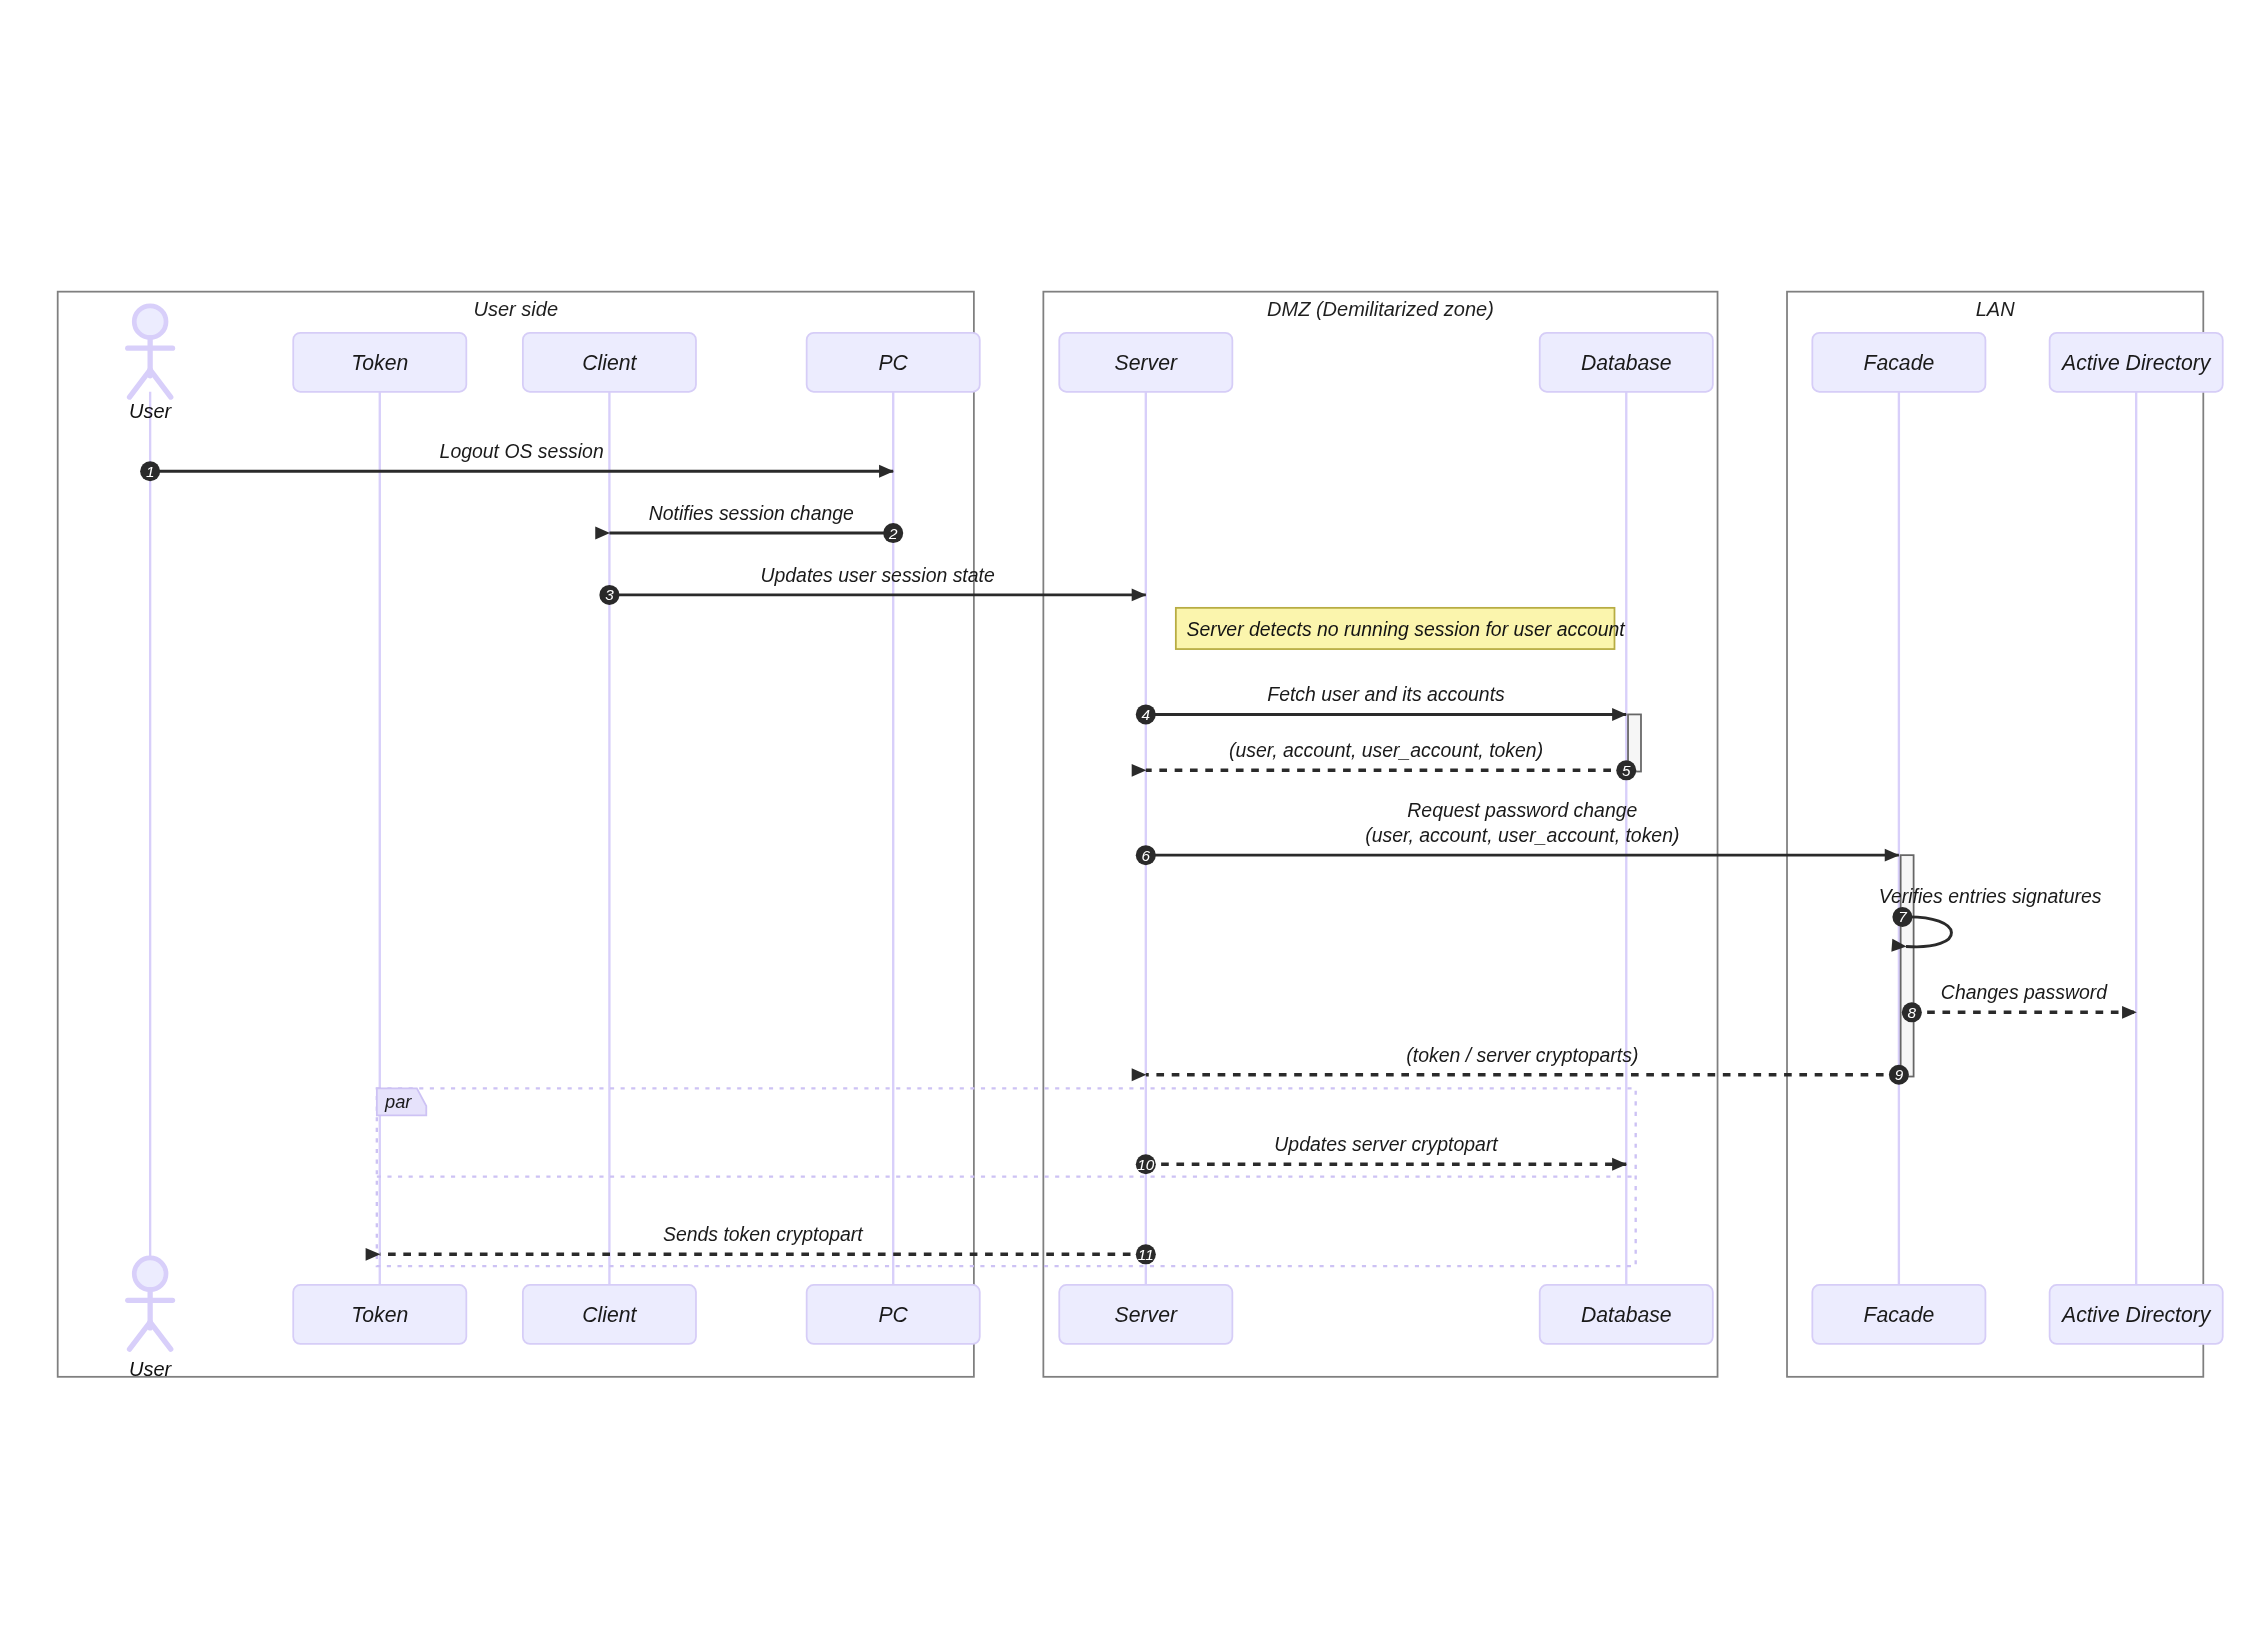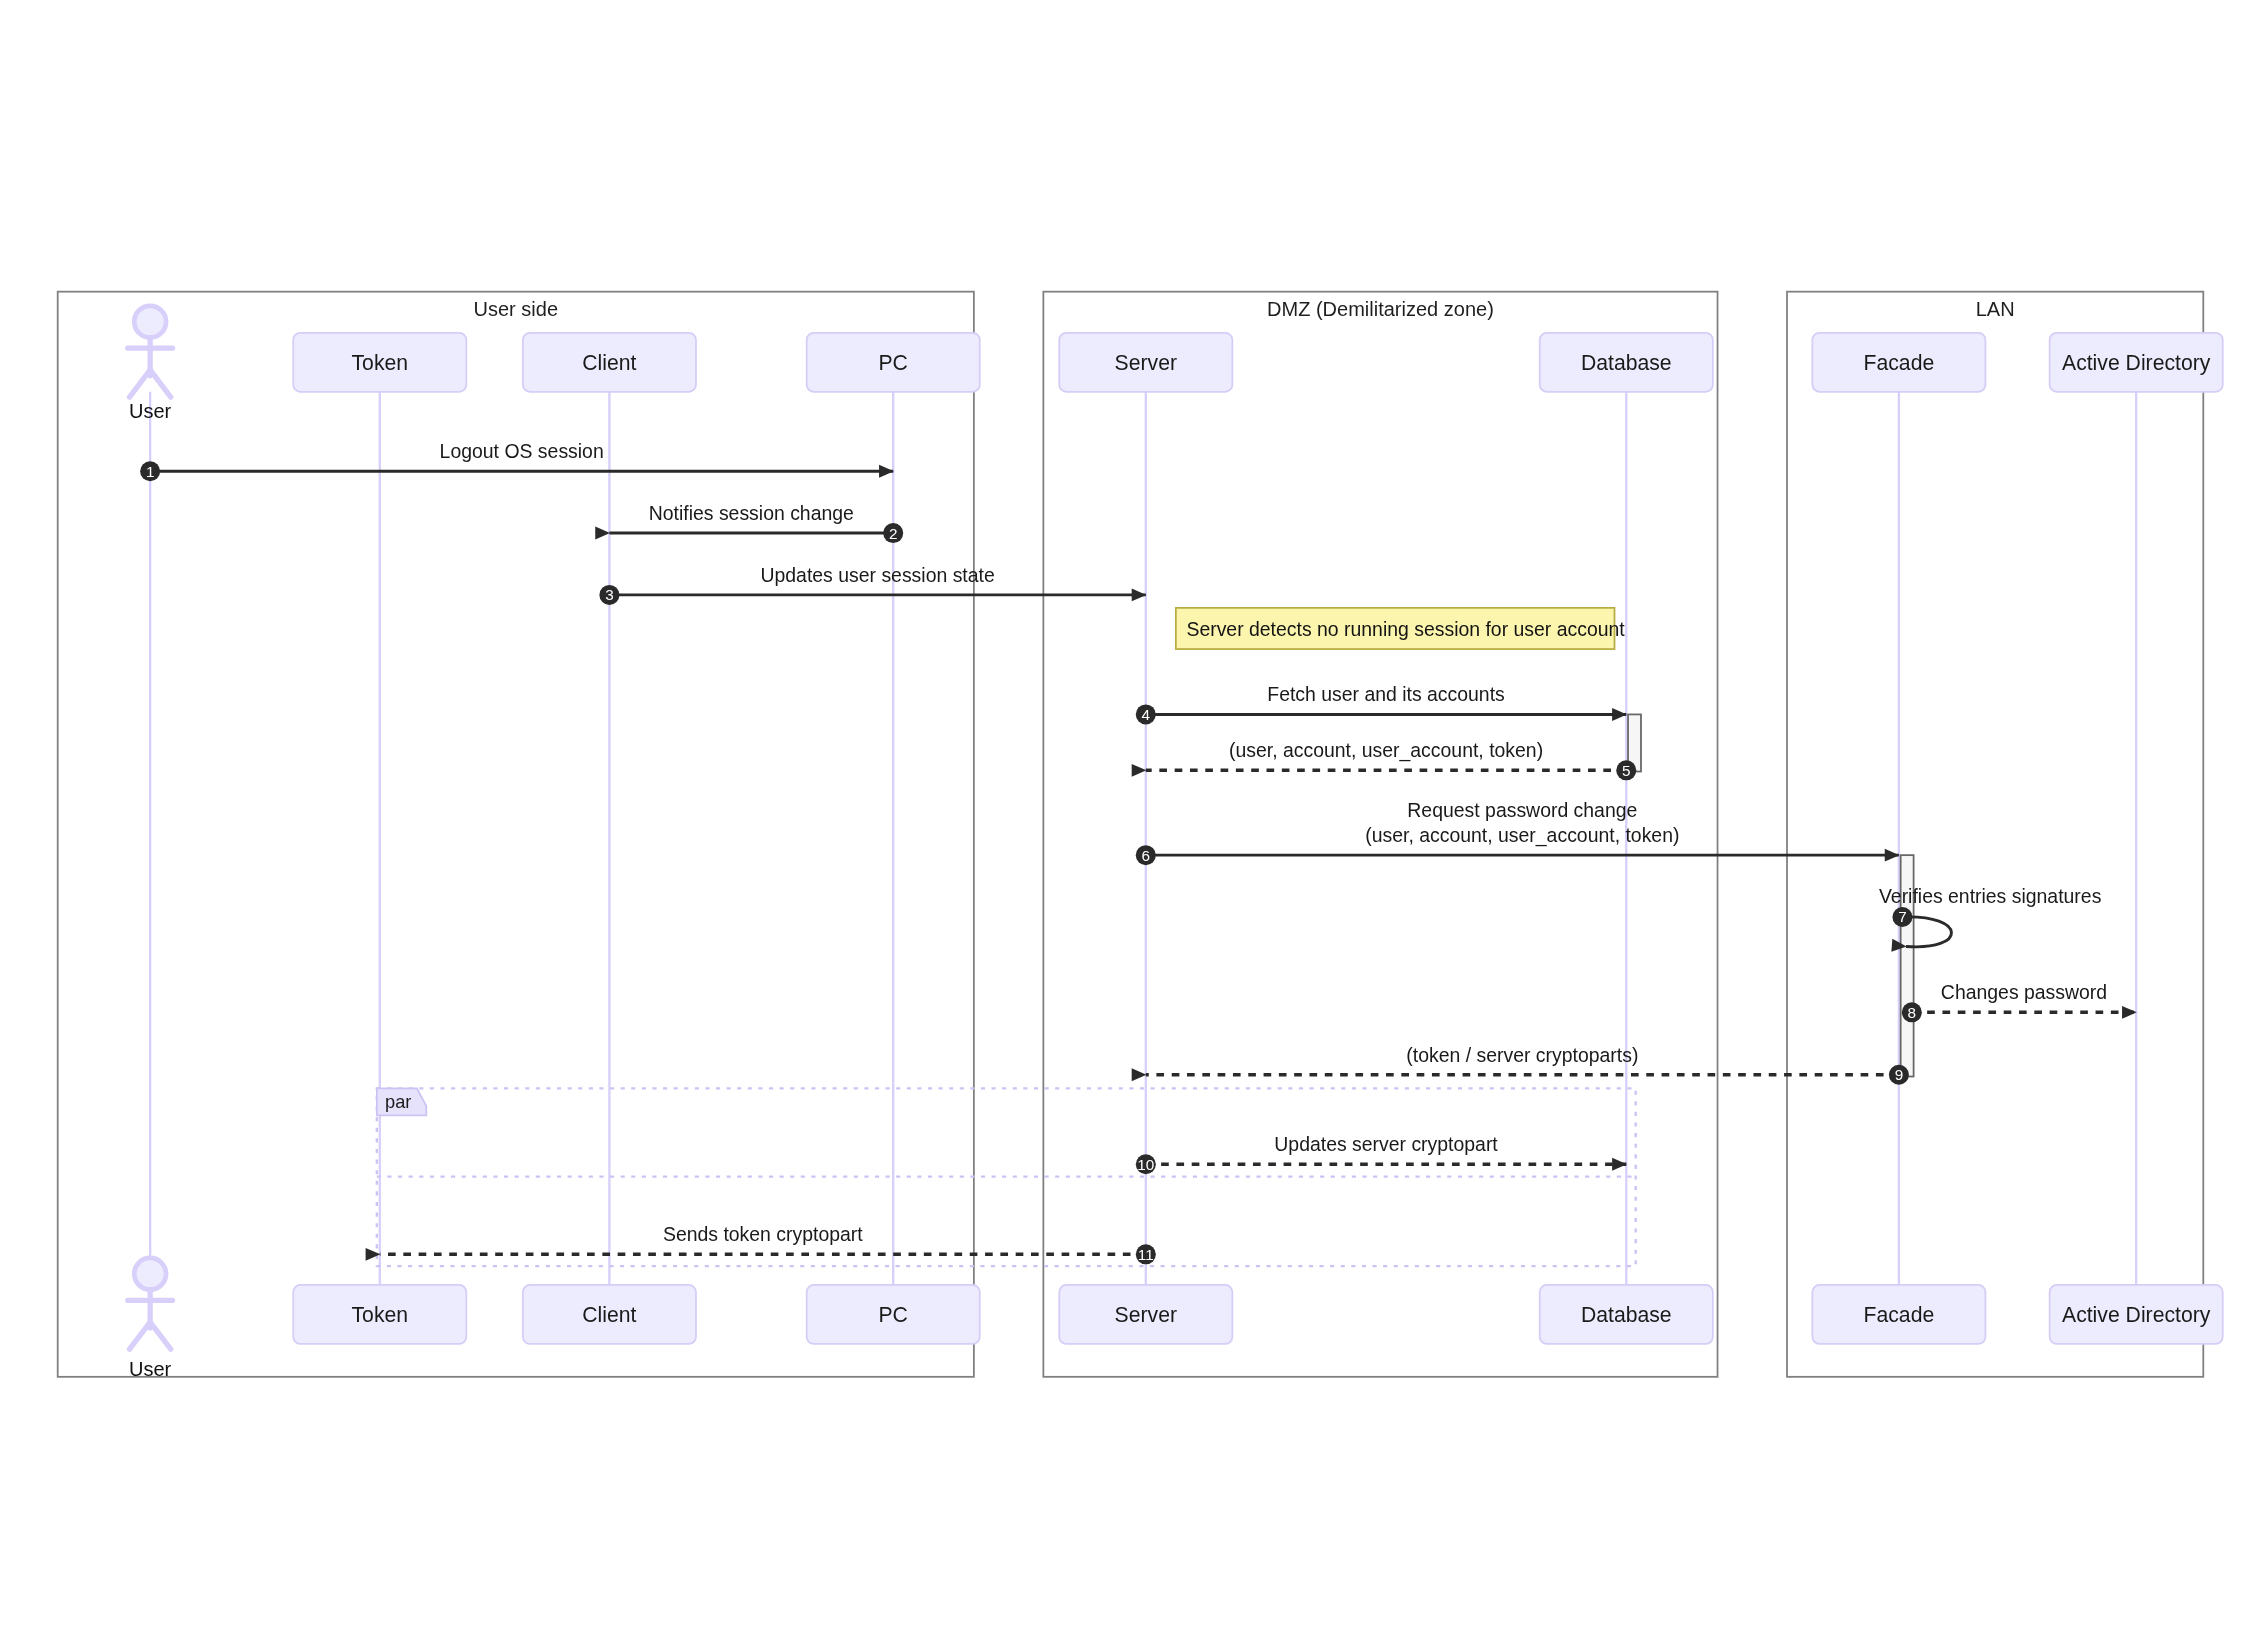--- a/index.html
+++ b/index.html
@@ -1,17 +1,17 @@
 <!DOCTYPE html>
 <html style="font-size:9.4px"><head>
 <meta charset="utf-8">
 <style>
   html,body{margin:0;padding:0;background:#ffffff;}
   body{width:2261px;height:1652px;font-family:"Liberation Sans",sans-serif;overflow:hidden;}
-  #stage{position:relative;width:2261px;height:1418px;}
+  #stage{position:relative;width:2261px;height:1418px;font-style:italic;}
   svg{display:block;}
   .grp-rect{fill:none;stroke:#7f7f7f;stroke-width:3;}
   .grp-title{font-size:34px;fill:#1f1f1f;text-anchor:middle;font-family:"Liberation Sans",sans-serif;}
   .actor-box{fill:#ececfe;stroke:#d6cdf7;stroke-width:3;rx:12;ry:12;}
   .actor-label{font-size:36px;fill:#1a1a1a;text-anchor:middle;font-family:"Liberation Sans",sans-serif;}
   .lifeline{stroke:#d8cffa;stroke-width:4;}
   .activation{fill:#f6f6f6;stroke:#666666;stroke-width:3;}
   .msg-line{stroke:#2a2a2a;stroke-width:5;fill:none;}
   .msg-dotted{stroke:#2a2a2a;stroke-width:6;fill:none;stroke-dasharray:13 13;stroke-linecap:butt;}
   .msg-text{font-size:33px;fill:#1a1a1a;text-anchor:middle;font-family:"Liberation Sans",sans-serif;}

